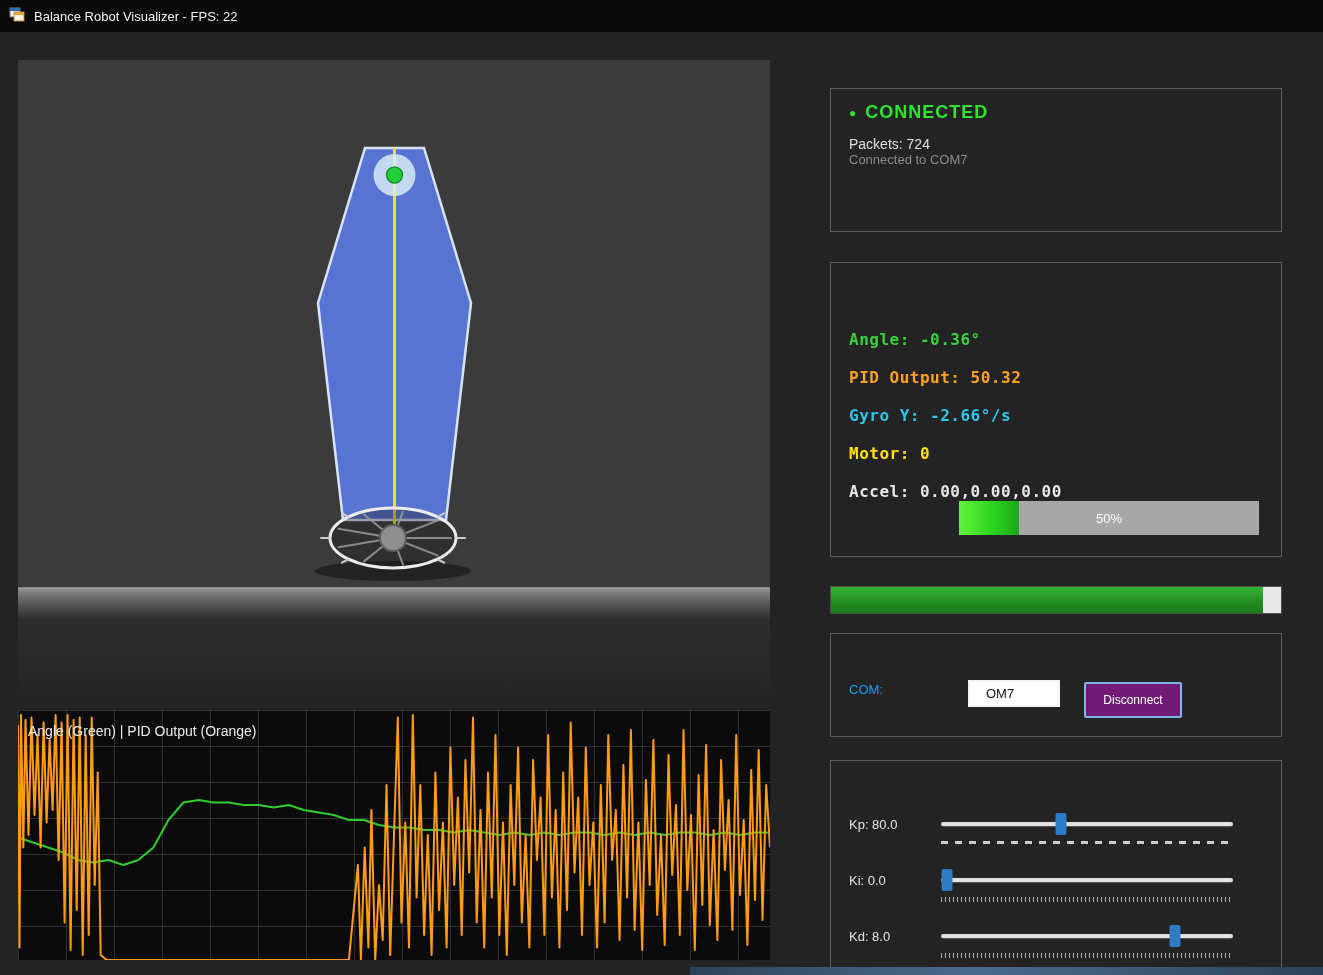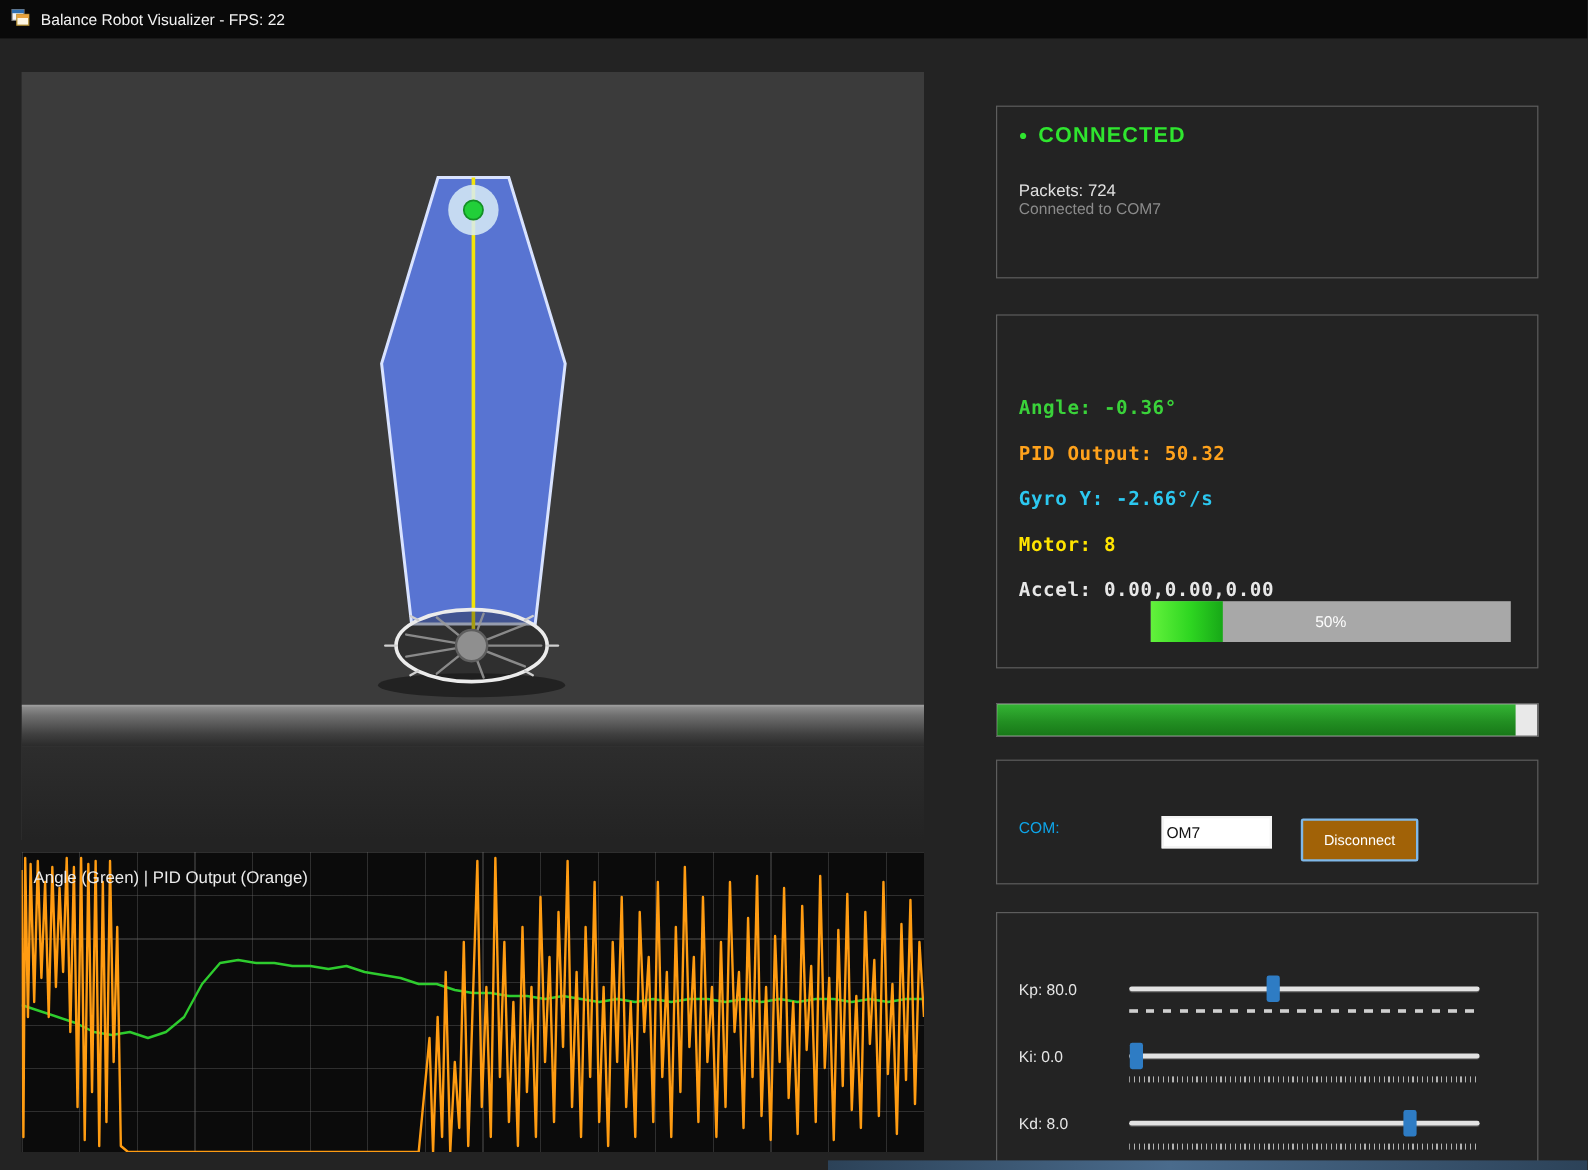--- a/index.html
+++ b/index.html
@@ -39,21 +39,21 @@
     color:#ececec; font-size:14px;
   }
 
   
   .box { position:absolute; border:1px solid #5d5d5d; background:transparent; }
 
   .status-box { left:830px; top:88px; width:452px; height:144px; padding:13px 18px; }
   .status-line { display:flex; align-items:center; gap:9px; }
   .status-dot { color:#2fe52f; font-size:12px; line-height:1; }
   .status-text { color:#2fe52f; font-size:18px; font-weight:bold; letter-spacing:1px; }
-  .packets { color:#e0e0e0; font-size:14px; margin-top:27px; }
+  .packets { color:#e0e0e0; font-size:14px; margin-top:13px; }
   .conn-detail { color:#8b8b8b; font-size:13px; }
 
   .telem-box {
     left:830px; top:262px; width:452px; height:295px;
     padding:50px 18px 0;
     font-family:"DejaVu Sans Mono", monospace;
     font-weight:bold; font-size:16px; letter-spacing:0.5px;
   }
   .t-line { line-height:20px; margin-bottom:18px; white-space:pre;margin-top:17px; }
 
@@ -78,26 +78,26 @@
   .main-fill {
     position:absolute; left:0; top:0; bottom:0; width:96%;
     background:linear-gradient(180deg,#34b434 0%, #228f22 55%, #187818 100%);
   }
 
   .com-box { left:830px; top:633px; width:452px; height:104px; }
   .com-label { position:absolute; left:18px; top:48px; color:#0ea5e9; font-size:13px; }
   .com-input {
     position:absolute; left:137px; top:46px; width:92px; height:27px;
     background:#ffffff; border:2px solid #f4f4f4; outline:none;
-    color:#111; font-size:13px; padding:0 2px;
+    color:#111; font-size:13px; padding:0 16px;
     font-family:"Liberation Sans", sans-serif;
   }
   .disconnect-btn {
     position:absolute; left:253px; top:48px; width:98px; height:36px;
-    background:#a16207; border:2px solid #7fb8e8; border-radius:2px;
+    background:#701a75; border:2px solid #7fb8e8; border-radius:2px;
     color:#ffffff; font-size:12px; font-family:"Liberation Sans", sans-serif;
     cursor:pointer;
   }
 
   .pid-box { left:830px; top:760px; width:452px; height:243px; overflow:hidden; }
   .pid-row { position:absolute; left:0; right:0; height:48px; }
   .pid-row.r0 { top:44px; }
   .pid-row.r1 { top:100px; }
   .pid-row.r2 { top:156px; }
   .pid-label { position:absolute; left:18px; top:12px; color:#e6e6e6; font-size:13px; }
@@ -199,21 +199,21 @@
       <span class="status-text">CONNECTED</span>
     </div>
     <div class="packets">Packets: 724</div>
     <div class="conn-detail">Connected to COM7</div>
   </div>
 
   <div class="box telem-box">
     <div class="t-line" style="color: rgb(58, 210, 58);">Angle: -0.36°</div>
     <div class="t-line" style="color: rgb(255, 162, 28);">PID Output: 50.32</div>
     <div class="t-line" style="color: rgb(44, 200, 240);">Gyro Y: -2.66°/s</div>
-    <div class="t-line" style="color: rgb(255, 228, 0);">Motor: 8</div>
+    <div class="t-line" style="color: rgb(255, 228, 0);">Motor: 0</div>
     <div class="t-line" style="color: rgb(232, 232, 232);">Accel: 0.00,0.00,0.00</div>
     <div class="mini-progress">
       <div class="mini-fill" style="width: 20%;"></div>
       <span class="mini-label">50%</span>
     </div>
   </div>
 
   <div class="main-progress">
     <div class="main-fill" style="width: 96%;"></div>
   </div>

